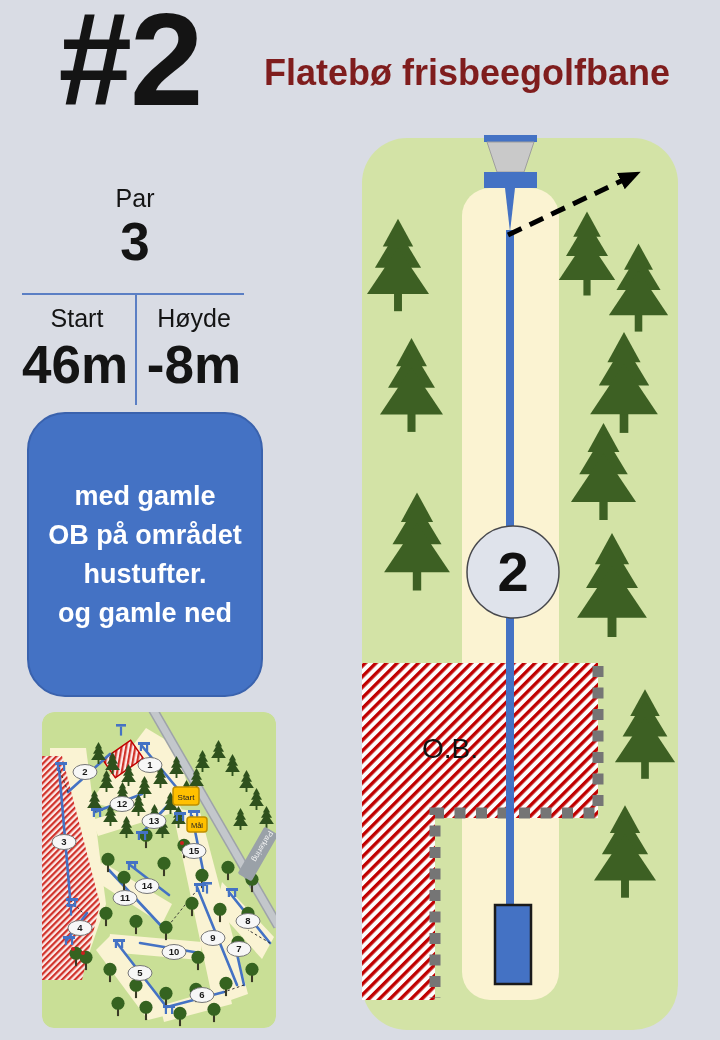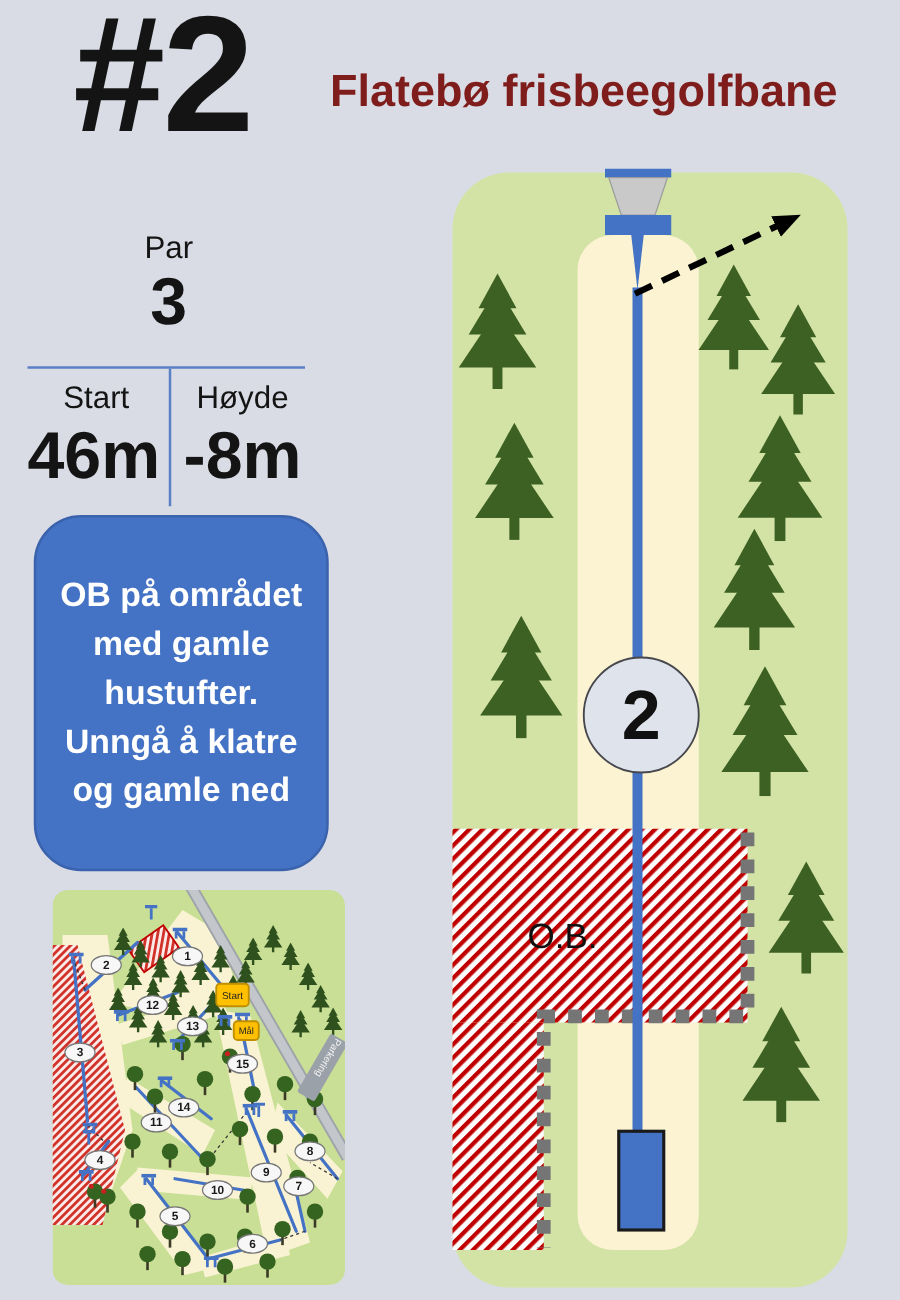--- a/index.html
+++ b/index.html
@@ -36,24 +36,23 @@
   <div class="abs stat-label" id="par-label">Par</div>
   <div class="abs stat-value" id="par-value">3</div>
   <div class="abs" id="stat-hline"></div>
   <div class="abs" id="stat-vline"></div>
   <div class="abs stat-label" id="length-label">Start</div>
   <div class="abs stat-value" id="length-value">46m</div>
   <div class="abs stat-label" id="height-label">Høyde</div>
   <div class="abs stat-value" id="height-value">-8m</div>
 
   <div class="abs" id="note-box">
+    <div class="note-line">med gamle</div>
     <div class="note-line">OB på området</div>
-    <div class="note-line">med gamle</div>
     <div class="note-line">hustufter.</div>
-    <div class="note-line">Unngå å klatre</div>
     <div class="note-line">og gamle ned</div>
   </div>
 
   <svg class="abs" id="course-map" width="234" height="316" viewBox="0 0 234 316">
     <defs>
       <clipPath id="mclip">
           <rect x="0" y="0" width="234" height="316" rx="12"></rect>
         </clipPath>
       <pattern id="mhatch" patternUnits="userSpaceOnUse" width="4.5" height="4.5" patternTransform="rotate(-45)">
         <rect width="4.5" height="4.5" fill="#fceae8"></rect>

